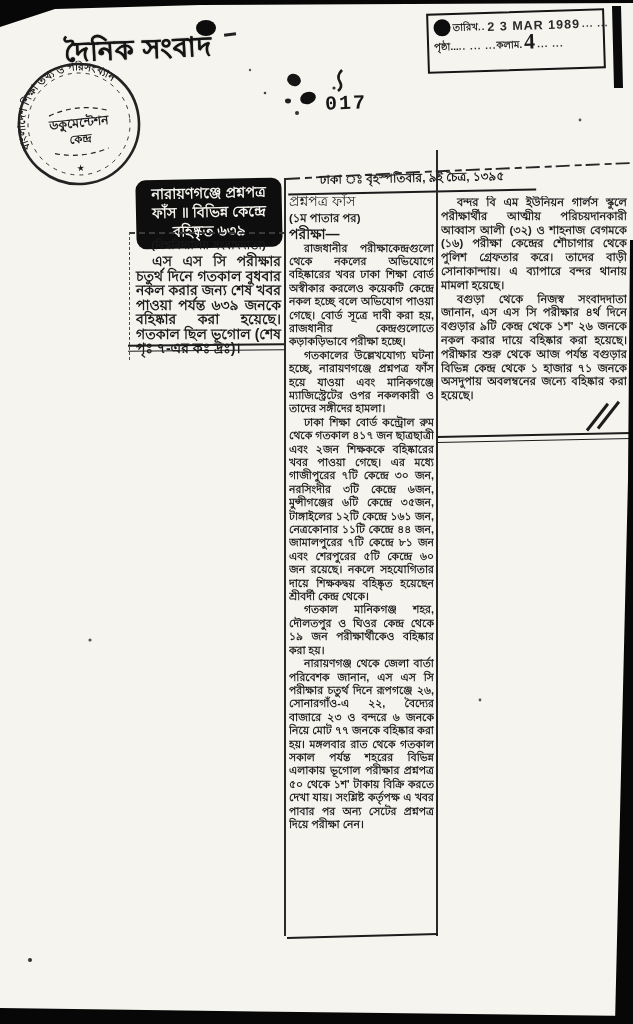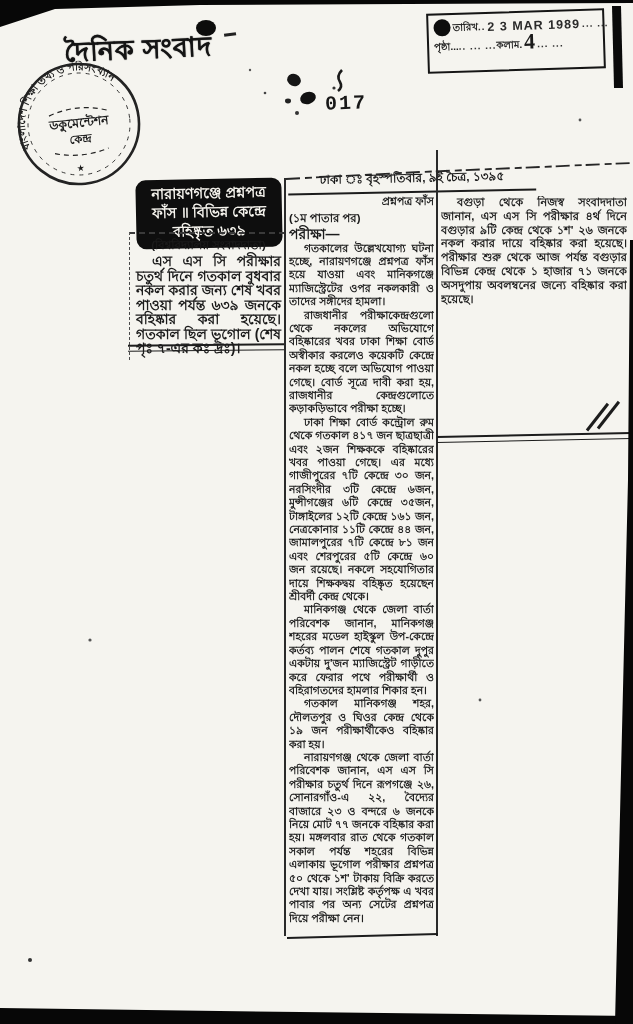--- a/index.html
+++ b/index.html
@@ -59,21 +59,21 @@
     padding:4px 4px 4px 6px;
   }
   .byline{text-align:center;font-size:11.5px;font-weight:bold;line-height:14px;margin:0 0 2px 0;}
   .leftbody{font-size:14px;line-height:14.5px;text-align:justify;margin:0;text-indent:16px;font-weight:bold;}
   .leftrule{left:128px;top:344px;width:157px;height:4px;border-top:2.2px solid #1d1d1d;border-bottom:1.2px solid #1d1d1d;transform:rotate(-0.6deg);}
   .vrule-a{left:284px;top:178px;width:1.6px;height:758px;background:#2a2a2a;}
   .vrule-b{left:436px;top:150px;width:1.6px;height:786px;background:#2a2a2a;}
   .midcol{
     left:289px;top:193px;width:145px;height:742px;overflow:hidden;
   }
-  .mid-title{text-align:right;font-size:11px;font-weight:bold;margin:0 0 1px 0;line-height:17px;}
+  .mid-title{text-align:left;font-size:14px;font-weight:normal;margin:0 0 1px 0;line-height:17px;}
   .mid-sub{font-size:11.5px;font-weight:bold;margin:0 0 3px 0;line-height:14px;}
   .mid-lead{font-size:14px;font-weight:bold;margin:0;line-height:13.5px;}
   .midcol p.body{font-size:10.8px;line-height:13.4px;text-align:justify;margin:0;text-indent:15px;font-weight:bold;color:#202020;}
   .midrule{left:287px;top:935px;width:151px;height:2.4px;background:#1c1c1c;transform:rotate(-1.6deg);}
   .rightcol{
     left:441px;top:196px;width:186px;height:234px;overflow:hidden;
   }
   .rightcol p.body{font-size:11.3px;line-height:13.8px;text-align:justify;margin:0;text-indent:16px;font-weight:bold;color:#202020;}
   .rightrule{left:437px;top:434px;width:194px;height:4px;border-top:2.4px solid #1c1c1c;border-bottom:1.2px solid #1c1c1c;transform:rotate(-1.2deg);}
   .slash{width:2.6px;height:34px;background:#1c1c1c;transform:rotate(38deg);}
@@ -137,30 +137,30 @@
 </div>
 <div class="abs leftrule"></div>
 
 <div class="abs vrule-a"></div>
 <div class="abs vrule-b"></div>
 
 <div class="abs midcol">
   <p class="mid-title">প্রশ্নপত্র ফাঁস</p>
   <p class="mid-sub">(১ম পাতার পর)</p>
   <p class="mid-lead">পরীক্ষা—</p>
+  <p class="body">রাজধানীর পরীক্ষাকেন্দ্রগুলো থেকে নকলের অভিযোগে বহিষ্কারের খবর ঢাকা শিক্ষা বোর্ড অস্বীকার করলেও কয়েকটি কেন্দ্রে নকল হচ্ছে বলে অভিযোগ পাওয়া গেছে। বোর্ড সূত্রে দাবী করা হয়, রাজধানীর কেন্দ্রগুলোতে কড়াকড়িভাবে পরীক্ষা হচ্ছে।</p>
   <p class="body">গতকালের উল্লেখযোগ্য ঘটনা হচ্ছে, নারায়ণগঞ্জে প্রশ্নপত্র ফাঁস হয়ে যাওয়া এবং মানিকগঞ্জে ম্যাজিস্ট্রেটের ওপর নকলকারী ও তাদের সঙ্গীদের হামলা।</p>
-  <p class="body">রাজধানীর পরীক্ষাকেন্দ্রগুলো থেকে নকলের অভিযোগে বহিষ্কারের খবর ঢাকা শিক্ষা বোর্ড অস্বীকার করলেও কয়েকটি কেন্দ্রে নকল হচ্ছে বলে অভিযোগ পাওয়া গেছে। বোর্ড সূত্রে দাবী করা হয়, রাজধানীর কেন্দ্রগুলোতে কড়াকড়িভাবে পরীক্ষা হচ্ছে।</p>
   <p class="body">ঢাকা শিক্ষা বোর্ড কন্ট্রোল রুম থেকে গতকাল ৪১৭ জন ছাত্রছাত্রী এবং ২জন শিক্ষককে বহিষ্কারের খবর পাওয়া গেছে। এর মধ্যে গাজীপুরের ৭টি কেন্দ্রে ৩০ জন, নরসিংদীর ৩টি কেন্দ্রে ৬জন, মুন্সীগঞ্জের ৬টি কেন্দ্রে ৩৫জন, টাঙ্গাইলের ১২টি কেন্দ্রে ১৬১ জন, নেত্রকোনার ১১টি কেন্দ্রে ৪৪ জন, জামালপুরের ৭টি কেন্দ্রে ৮১ জন এবং শেরপুরের ৫টি কেন্দ্রে ৬০ জন রয়েছে। নকলে সহযোগিতার দায়ে শিক্ষকদ্বয় বহিষ্কৃত হয়েছেন শ্রীবর্দী কেন্দ্র থেকে।</p>
-  <p class="body">মানিকগঞ্জ থেকে জেলা বার্তা পরিবেশক জানান, মানিকগঞ্জ শহরের মডেল হাইস্কুল উপ-কেন্দ্রে কর্তব্য পালন শেষে গতকাল দুপুর একটায় দু'জন ম্যাজিস্ট্রেট গাড়ীতে করে ফেরার পথে পরীক্ষার্থী ও বহিরাগতদের হামলার শিকার হন।</p>
   <p class="body">গতকাল মানিকগঞ্জ শহর, দৌলতপুর ও ঘিওর কেন্দ্র থেকে ১৯ জন পরীক্ষার্থীকেও বহিষ্কার করা হয়।</p>
   <p class="body">নারায়ণগঞ্জ থেকে জেলা বার্তা পরিবেশক জানান, এস এস সি পরীক্ষার চতুর্থ দিনে রূপগঞ্জে ২৬, সোনারগাঁও-এ ২২, বৈদ্যের বাজারে ২৩ ও বন্দরে ৬ জনকে নিয়ে মোট ৭৭ জনকে বহিষ্কার করা হয়। মঙ্গলবার রাত থেকে গতকাল সকাল পর্যন্ত শহরের বিভিন্ন এলাকায় ভূগোল পরীক্ষার প্রশ্নপত্র ৫০ থেকে ১শ' টাকায় বিক্রি করতে দেখা যায়। সংশ্লিষ্ট কর্তৃপক্ষ এ খবর পাবার পর অন্য সেটের প্রশ্নপত্র দিয়ে পরীক্ষা নেন।</p>
 </div>
 <div class="abs midrule"></div>
 
 <div class="abs rightcol">
+  <p class="body">বন্দর বি এম ইউনিয়ন গার্লস স্কুলে পরীক্ষার্থীর আত্মীয় পরিচয়দানকারী আব্বাস আলী (৩২) ও শাহনাজ বেগমকে (১৬) পরীক্ষা কেন্দ্রের শৌচাগার থেকে পুলিশ গ্রেফতার করে। তাদের বাড়ী সোনাকান্দায়। এ ব্যাপারে বন্দর থানায় মামলা হয়েছে।</p>
   <p class="body">বগুড়া থেকে নিজস্ব সংবাদদাতা জানান, এস এস সি পরীক্ষার ৪র্থ দিনে বগুড়ার ৯টি কেন্দ্র থেকে ১শ' ২৬ জনকে নকল করার দায়ে বহিষ্কার করা হয়েছে। পরীক্ষার শুরু থেকে আজ পর্যন্ত বগুড়ার বিভিন্ন কেন্দ্র থেকে ১ হাজার ৭১ জনকে অসদুপায় অবলম্বনের জন্যে বহিষ্কার করা হয়েছে।</p>
 </div>
 <div class="abs slash slash1"></div>
 <div class="abs slash slash2"></div>
 <div class="abs rightrule"></div>
 
 <svg class="abs" style="left:0;top:0;pointer-events:none;" width="633" height="1024" viewBox="0 0 633 1024">
 
   <path d="M 286 179 L 420 172 L 540 167 L 631 163" fill="none" stroke="#262626" stroke-width="1.8" stroke-dasharray="14 5 7 4"></path>
 

